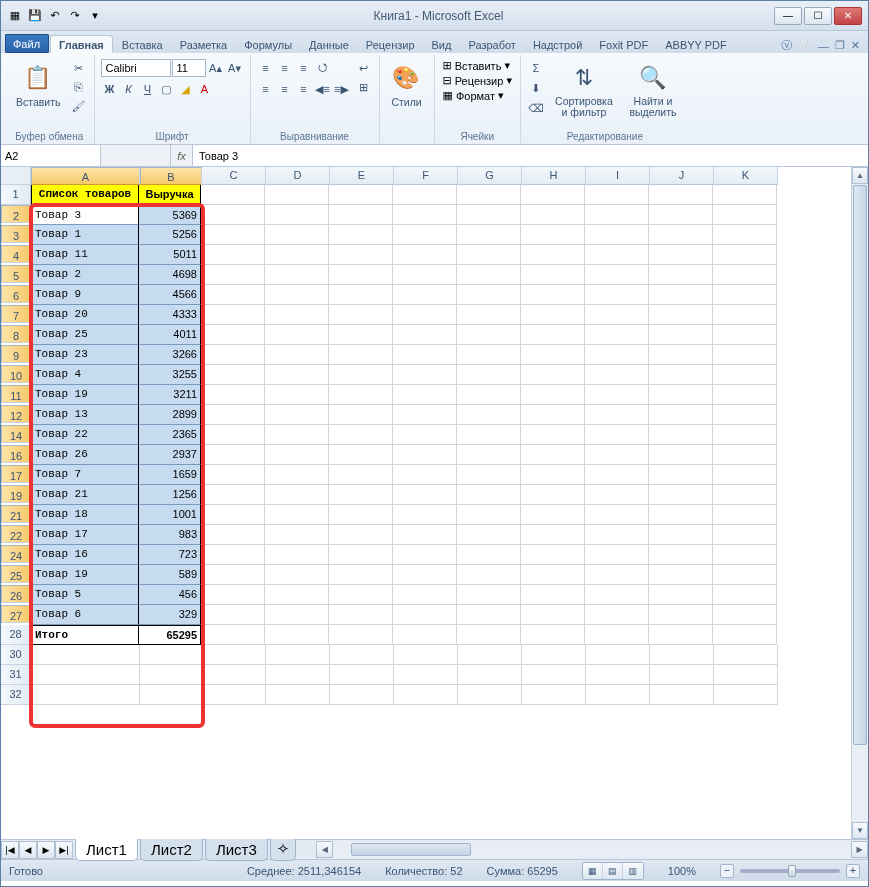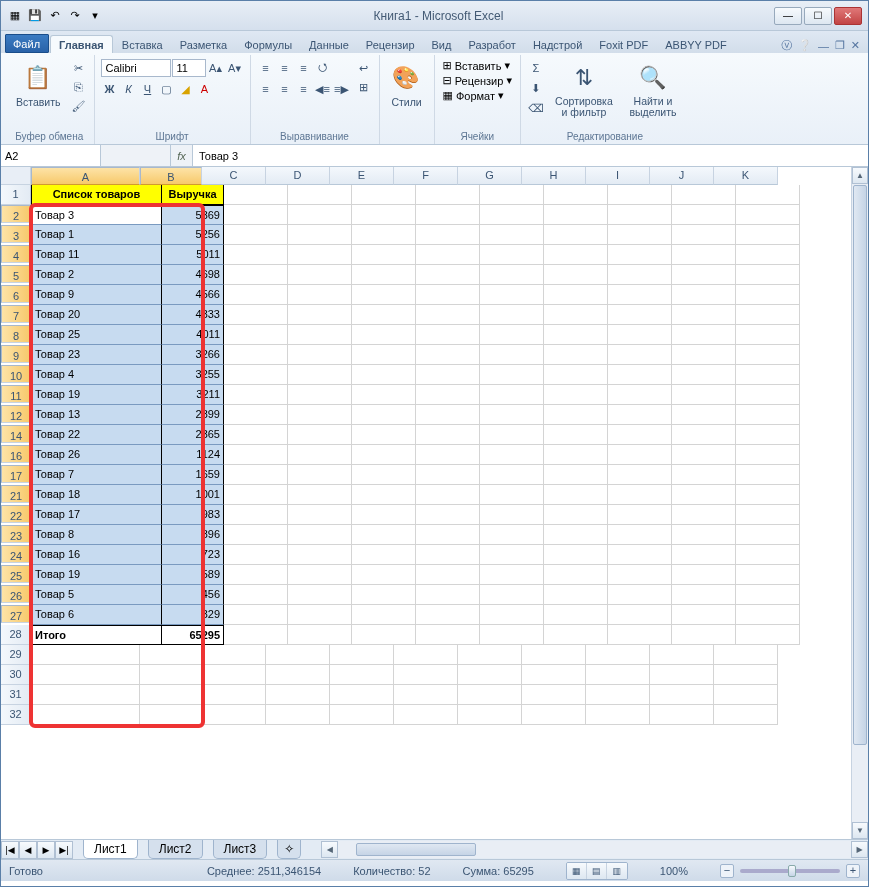--- a/index.html
+++ b/index.html
@@ -55,45 +55,45 @@
 .rowhdr { width: 30px; background: linear-gradient(to right,#f4f8fc,#e3ebf4); border-right: 1px solid #b8c8d8; border-bottom: 1px solid #c7d3e1; font-size: 11px; color: #3b5573; text-align: center; line-height: 19px; cursor: pointer; }
 .rowhdr.sel { background: linear-gradient(to right,#fde3a7,#f7c96b); border-right-color: #d19a2f; }
 .cell { border-right: 1px solid #d4d4d4; border-bottom: 1px solid #d4d4d4; font-size: 11px; padding: 2px 3px; line-height: 15px; overflow: hidden; white-space: nowrap; cursor: cell; }
 .cell.hdr { background: #ffff00; font-weight: bold; text-align: center; border-right: 1px solid #000; border-bottom: 1px solid #000; }
 .cell.data-a { background: #c7dbf0; text-align: left; border-right: 1px solid #000; border-bottom: 1px solid #7a9ac0; }
 .cell.data-b { background: #c7dbf0; text-align: right; border-right: 1px solid #000; border-bottom: 1px solid #7a9ac0; }
 .cell.active-cell { background: #fff !important; }
 .cell.total-a { background: #fff; font-weight: bold; border-right: 1px solid #000; border-bottom: 1px solid #000; border-top: 1px solid #000; }
 .cell.total-b { background: #fff; font-weight: bold; text-align: right; border-right: 1px solid #000; border-bottom: 1px solid #000; border-top: 1px solid #000; }
 .row.firstdata .cell.data-a, .row.firstdata .cell.data-b { border-top: 1px solid #000; }
-.cell.colA { width: 131px; border-left: 1px solid #000; }
+.cell.colA { width: 108px; border-left: 1px solid #000; font-family: Liberation Mono, monospace; }
 .row.r1 .cell.colA { border-left: 1px solid #000; }
 .cell.colB { width: 62px; }
 .cell.empty { background: #fff; }
 .colhdr.cA { width: 109px; } .colhdr.cB { width: 62px; }
 .colhdr.cOther { width: 64px; }
 
 .redframe { position: absolute; left: 28px; top: 36px; width: 176px; height: 525px; border: 4px solid #e33; border-radius: 6px; pointer-events: none; }
 
 .vscroll { width: 17px; background: #e9eef5; border-left: 1px solid #c7d3e1; display: flex; flex-direction: column; }
 .sbtn { height: 17px; background: linear-gradient(#f7fafd,#dde7f1); border: 1px solid #b0c0d3; display: flex; align-items: center; justify-content: center; font-size: 8px; color: #567; cursor: pointer; }
 .vthumb { height: 560px; margin: 1px; background: linear-gradient(to right,#e0e8f2,#c5d4e6); border: 1px solid #9fb4cd; border-radius: 2px; cursor: pointer; }
 .vspace { flex: 1; }
 
 
 .sheettabs { height: 20px; background: #e3ebf4; border-top: 1px solid #b8c8d8; display: flex; align-items: center; font-size: 11px; }
 .navbtns { display: flex; }
 .navbtn { width: 18px; height: 18px; border: 1px solid #b0c0d3; background: linear-gradient(#f7fafd,#dde7f1); display: flex; align-items: center; justify-content: center; font-size: 9px; cursor: pointer; }
-.sheettab { padding: 2px 10px; background: #fff; border: 1px solid #9fb4cd; border-top: none; border-bottom-left-radius: 5px; border-bottom-right-radius: 5px; margin-left: 10px; cursor: pointer; font-size: 12px; }
+.sheettab { padding: 2px 10px; background: #fff; border: 1px solid #9fb4cd; border-top: none; border-bottom-left-radius: 5px; border-bottom-right-radius: 5px; margin-left: 2px; cursor: pointer; font-size: 15px; }
 .sheettab.inactive { background: #d5e0ed; }
 .hscroll { flex: 1; margin-left: 20px; height: 17px; background: #e9eef5; display: flex; align-items: center; }
 .hthumb { width: 120px; height: 13px; margin: 0 18px; background: linear-gradient(#e0e8f2,#c5d4e6); border: 1px solid #9fb4cd; border-radius: 2px; cursor: pointer; }
 
 
-.statusbar { height: 22px; background: linear-gradient(#e0e8f2,#cfdbe9); border-top: 1px solid #b8c8d8; display: flex; align-items: center; font-size: 11px; color: #3b5573; padding: 0 8px; gap: 32px; }
+.statusbar { height: 22px; background: linear-gradient(#e0e8f2,#cfdbe9); border-top: 1px solid #b8c8d8; display: flex; align-items: center; font-size: 11px; color: #3b5573; padding: 0 8px; gap: 24px; }
 .statusbar .spacer { flex: 1; }
 .zoom { display: flex; align-items: center; gap: 6px; }
 .zoomslider { width: 100px; height: 4px; background: #aac; position: relative; border-radius: 2px; }
 .zoomslider .th { position: absolute; left: 48px; top: -4px; width: 8px; height: 12px; background: linear-gradient(#f7fafd,#c5d4e6); border: 1px solid #8aa; border-radius: 2px; cursor: pointer; }
 .zbtn { width: 14px; height: 14px; border: 1px solid #9fb4cd; background: #eef3f9; text-align: center; line-height: 11px; font-size: 11px; cursor: pointer; border-radius: 2px; }
 .viewbtns { display: flex; border: 1px solid #9fb4cd; border-radius: 2px; overflow: hidden; }
 .viewbtn { width: 20px; height: 16px; background: linear-gradient(#f7fafd,#dde7f1); border-right: 1px solid #c7d3e1; cursor: pointer; display: flex; align-items: center; justify-content: center; font-size: 9px; }
 .viewbtn:last-child { border-right: none; }
 </style>
 </head>
@@ -454,21 +454,21 @@
           <div class="cell empty" style="width:64px"></div>
           <div class="cell empty" style="width:64px"></div>
           <div class="cell empty" style="width:64px"></div>
           <div class="cell empty" style="width:64px"></div>
           <div class="cell empty" style="width:64px"></div>
           <div class="cell empty" style="width:64px"></div>
         </div>
         <div class="row">
           <div class="rowhdr sel">16</div>
           <div class="cell data-a colA">Товар 26</div>
-          <div class="cell data-b colB">1124</div>
+          <div class="cell data-b colB">2937</div>
           <div class="cell empty" style="width:64px"></div>
           <div class="cell empty" style="width:64px"></div>
           <div class="cell empty" style="width:64px"></div>
           <div class="cell empty" style="width:64px"></div>
           <div class="cell empty" style="width:64px"></div>
           <div class="cell empty" style="width:64px"></div>
           <div class="cell empty" style="width:64px"></div>
           <div class="cell empty" style="width:64px"></div>
           <div class="cell empty" style="width:64px"></div>
         </div>
@@ -480,20 +480,34 @@
           <div class="cell empty" style="width:64px"></div>
           <div class="cell empty" style="width:64px"></div>
           <div class="cell empty" style="width:64px"></div>
           <div class="cell empty" style="width:64px"></div>
           <div class="cell empty" style="width:64px"></div>
           <div class="cell empty" style="width:64px"></div>
           <div class="cell empty" style="width:64px"></div>
           <div class="cell empty" style="width:64px"></div>
         </div>
         <div class="row">
+          <div class="rowhdr sel">19</div>
+          <div class="cell data-a colA">Товар 21</div>
+          <div class="cell data-b colB">1256</div>
+          <div class="cell empty" style="width:64px"></div>
+          <div class="cell empty" style="width:64px"></div>
+          <div class="cell empty" style="width:64px"></div>
+          <div class="cell empty" style="width:64px"></div>
+          <div class="cell empty" style="width:64px"></div>
+          <div class="cell empty" style="width:64px"></div>
+          <div class="cell empty" style="width:64px"></div>
+          <div class="cell empty" style="width:64px"></div>
+          <div class="cell empty" style="width:64px"></div>
+        </div>
+        <div class="row">
           <div class="rowhdr sel">21</div>
           <div class="cell data-a colA">Товар 18</div>
           <div class="cell data-b colB">1001</div>
           <div class="cell empty" style="width:64px"></div>
           <div class="cell empty" style="width:64px"></div>
           <div class="cell empty" style="width:64px"></div>
           <div class="cell empty" style="width:64px"></div>
           <div class="cell empty" style="width:64px"></div>
           <div class="cell empty" style="width:64px"></div>
           <div class="cell empty" style="width:64px"></div>
@@ -508,34 +522,20 @@
           <div class="cell empty" style="width:64px"></div>
           <div class="cell empty" style="width:64px"></div>
           <div class="cell empty" style="width:64px"></div>
           <div class="cell empty" style="width:64px"></div>
           <div class="cell empty" style="width:64px"></div>
           <div class="cell empty" style="width:64px"></div>
           <div class="cell empty" style="width:64px"></div>
           <div class="cell empty" style="width:64px"></div>
         </div>
         <div class="row">
-          <div class="rowhdr sel">23</div>
-          <div class="cell data-a colA">Товар 8</div>
-          <div class="cell data-b colB">896</div>
-          <div class="cell empty" style="width:64px"></div>
-          <div class="cell empty" style="width:64px"></div>
-          <div class="cell empty" style="width:64px"></div>
-          <div class="cell empty" style="width:64px"></div>
-          <div class="cell empty" style="width:64px"></div>
-          <div class="cell empty" style="width:64px"></div>
-          <div class="cell empty" style="width:64px"></div>
-          <div class="cell empty" style="width:64px"></div>
-          <div class="cell empty" style="width:64px"></div>
-        </div>
-        <div class="row">
           <div class="rowhdr sel">24</div>
           <div class="cell data-a colA">Товар 16</div>
           <div class="cell data-b colB">723</div>
           <div class="cell empty" style="width:64px"></div>
           <div class="cell empty" style="width:64px"></div>
           <div class="cell empty" style="width:64px"></div>
           <div class="cell empty" style="width:64px"></div>
           <div class="cell empty" style="width:64px"></div>
           <div class="cell empty" style="width:64px"></div>
           <div class="cell empty" style="width:64px"></div>
@@ -581,34 +581,20 @@
           <div class="cell empty" style="width:64px"></div>
           <div class="cell empty" style="width:64px"></div>
           <div class="cell empty" style="width:64px"></div>
           <div class="cell empty" style="width:64px"></div>
           <div class="cell empty" style="width:64px"></div>
         </div>
         <div class="row">
           <div class="rowhdr">28</div>
           <div class="cell total-a colA">Итого</div>
           <div class="cell total-b colB">65295</div>
-          <div class="cell empty" style="width:64px"></div>
-          <div class="cell empty" style="width:64px"></div>
-          <div class="cell empty" style="width:64px"></div>
-          <div class="cell empty" style="width:64px"></div>
-          <div class="cell empty" style="width:64px"></div>
-          <div class="cell empty" style="width:64px"></div>
-          <div class="cell empty" style="width:64px"></div>
-          <div class="cell empty" style="width:64px"></div>
-          <div class="cell empty" style="width:64px"></div>
-        </div>
-        <div class="row">
-          <div class="rowhdr">29</div>
-          <div class="cell empty" style="width:109px"></div>
-          <div class="cell empty" style="width:62px"></div>
           <div class="cell empty" style="width:64px"></div>
           <div class="cell empty" style="width:64px"></div>
           <div class="cell empty" style="width:64px"></div>
           <div class="cell empty" style="width:64px"></div>
           <div class="cell empty" style="width:64px"></div>
           <div class="cell empty" style="width:64px"></div>
           <div class="cell empty" style="width:64px"></div>
           <div class="cell empty" style="width:64px"></div>
           <div class="cell empty" style="width:64px"></div>
         </div>

